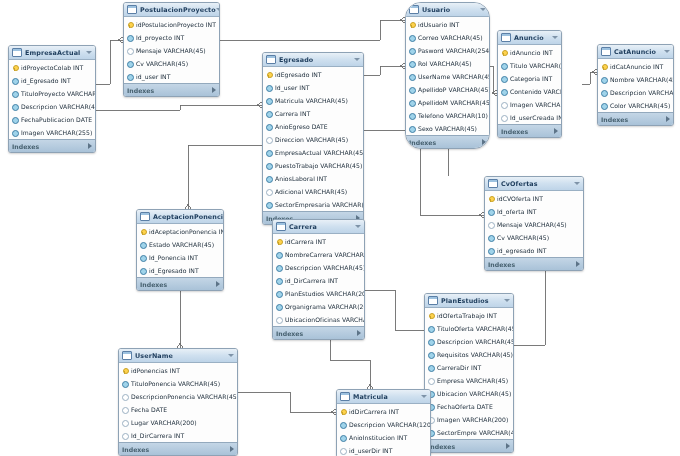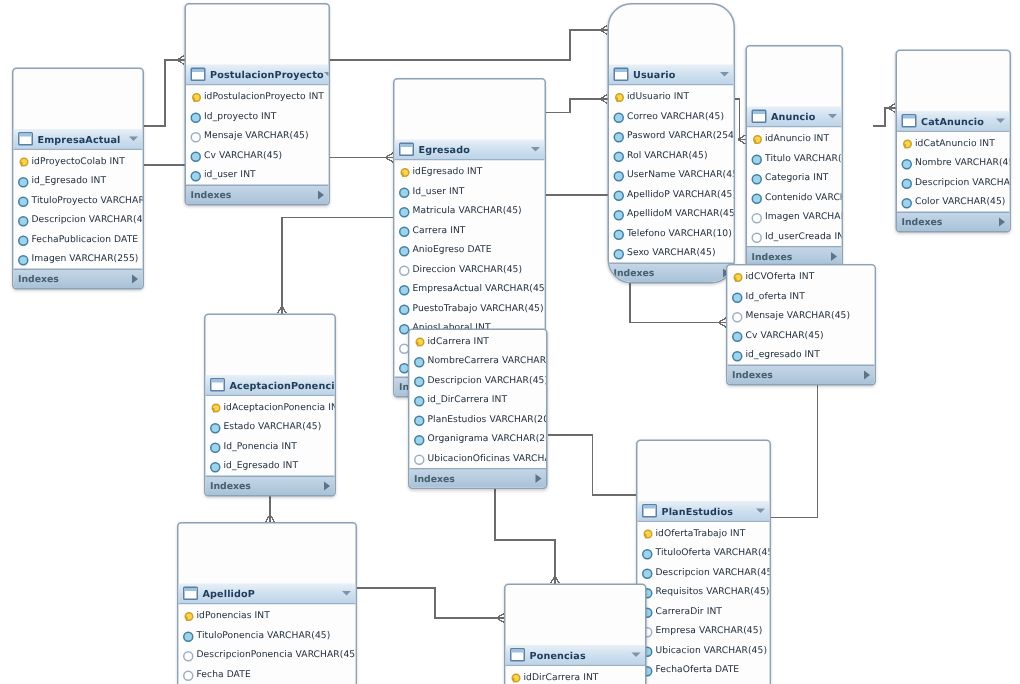--- a/index.html
+++ b/index.html
@@ -19,21 +19,20 @@
     box-shadow:0 1px 2px rgba(0,0,0,.18);
     box-sizing:border-box;
     overflow:hidden;
   }
   .tbl-header{
     height:13px;
     display:flex;align-items:center;
     padding:0 3px;
     background:linear-gradient(to bottom,#e8f0f7 0%,#cfe0ef 50%,#bed4e8 100%);
     border-bottom:1px solid #9ab0c4;
-    margin-top:40px;
   }
   .tbl-icon{
     width:8px;height:7px;flex:0 0 auto;margin-right:3px;
     border:1px solid #5b7fa6;background:#ffffff;border-radius:1px;
     position:relative;
   }
   .tbl-icon:before{
     content:"";position:absolute;left:0;right:0;top:0;height:2px;background:#9dc2e0;
   }
   .tbl-title{
@@ -346,21 +345,21 @@
           <div class="col-row">
             <span class="col-key plain"></span>
             <span class="col-name">Id_userCreada INT</span>
           </div>
         </div>
         <div class="tbl-footer">
           <span class="ftxt">Indexes</span>
           <span class="fcaret"></span>
         </div>
       </div>
-      <div class="table-node" style="left: 597px; top: 33px; width: 77px;">
+      <div class="table-node" style="left: 597px; top: 44px; width: 77px;">
         <div class="tbl-header">
           <span class="tbl-icon"></span>
           <span class="tbl-title">CatAnuncio</span>
           <span class="tbl-caret"></span>
         </div>
         <div class="tbl-body">
           <div class="col-row">
             <span class="col-key pk"></span>
             <span class="col-name">idCatAnuncio INT</span>
           </div>
@@ -376,20 +375,25 @@
             <span class="col-key fk"></span>
             <span class="col-name">Color VARCHAR(45)</span>
           </div>
         </div>
         <div class="tbl-footer">
           <span class="ftxt">Indexes</span>
           <span class="fcaret"></span>
         </div>
       </div>
       <div class="table-node" style="left: 484px; top: 176px; width: 100px;">
+        <div class="tbl-header">
+          <span class="tbl-icon"></span>
+          <span class="tbl-title">CvOfertas</span>
+          <span class="tbl-caret"></span>
+        </div>
         <div class="tbl-body">
           <div class="col-row">
             <span class="col-key pk"></span>
             <span class="col-name">idCVOferta INT</span>
           </div>
           <div class="col-row">
             <span class="col-key fk"></span>
             <span class="col-name">Id_oferta INT</span>
           </div>
           <div class="col-row">
@@ -432,20 +436,25 @@
             <span class="col-key fk"></span>
             <span class="col-name">id_Egresado INT</span>
           </div>
         </div>
         <div class="tbl-footer">
           <span class="ftxt">Indexes</span>
           <span class="fcaret"></span>
         </div>
       </div>
       <div class="table-node" style="left: 272px; top: 219px; width: 93px;">
+        <div class="tbl-header">
+          <span class="tbl-icon"></span>
+          <span class="tbl-title">Carrera</span>
+          <span class="tbl-caret"></span>
+        </div>
         <div class="tbl-body">
           <div class="col-row">
             <span class="col-key pk"></span>
             <span class="col-name">idCarrera INT</span>
           </div>
           <div class="col-row">
             <span class="col-key fk"></span>
             <span class="col-name">NombreCarrera VARCHAR(45)</span>
           </div>
           <div class="col-row">
@@ -470,21 +479,21 @@
           </div>
         </div>
         <div class="tbl-footer">
           <span class="ftxt">Indexes</span>
           <span class="fcaret"></span>
         </div>
       </div>
       <div class="table-node" style="left: 118px; top: 348px; width: 120px;">
         <div class="tbl-header">
           <span class="tbl-icon"></span>
-          <span class="tbl-title">ApellidoP</span>
+          <span class="tbl-title">UserName</span>
           <span class="tbl-caret"></span>
         </div>
         <div class="tbl-body">
           <div class="col-row">
             <span class="col-key pk"></span>
             <span class="col-name">idPonencias INT</span>
           </div>
           <div class="col-row">
             <span class="col-key fk"></span>
             <span class="col-name">TituloPonencia VARCHAR(45)</span>
@@ -560,21 +569,21 @@
           </div>
         </div>
         <div class="tbl-footer">
           <span class="ftxt">Indexes</span>
           <span class="fcaret"></span>
         </div>
       </div>
       <div class="table-node" style="left: 336px; top: 389px; width: 95px;">
         <div class="tbl-header">
           <span class="tbl-icon"></span>
-          <span class="tbl-title">Ponencias</span>
+          <span class="tbl-title">Matricula</span>
           <span class="tbl-caret"></span>
         </div>
         <div class="tbl-body">
           <div class="col-row">
             <span class="col-key pk"></span>
             <span class="col-name">idDirCarrera INT</span>
           </div>
           <div class="col-row">
             <span class="col-key fk"></span>
             <span class="col-name">Descripcion VARCHAR(120)</span>

